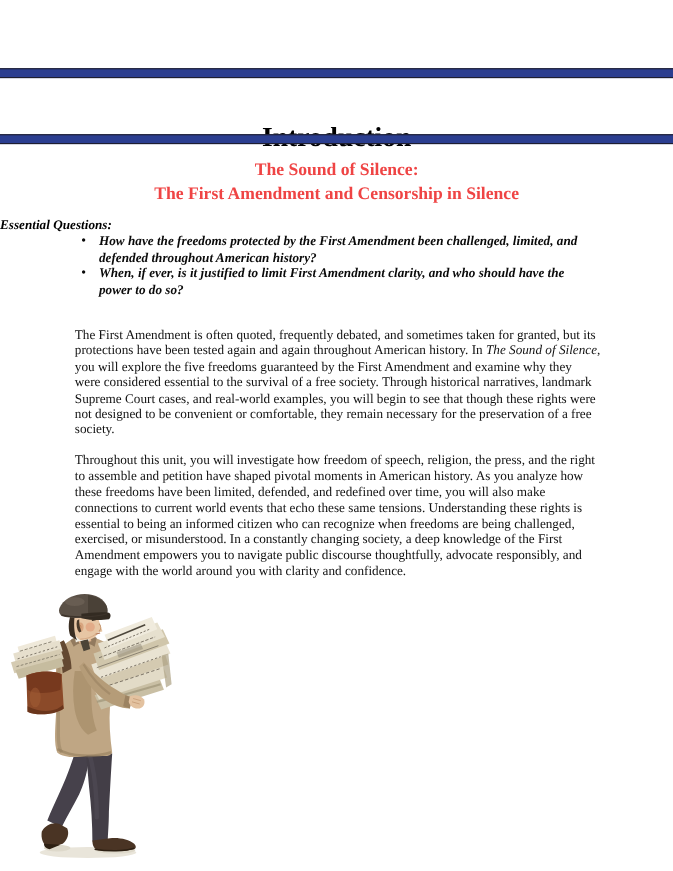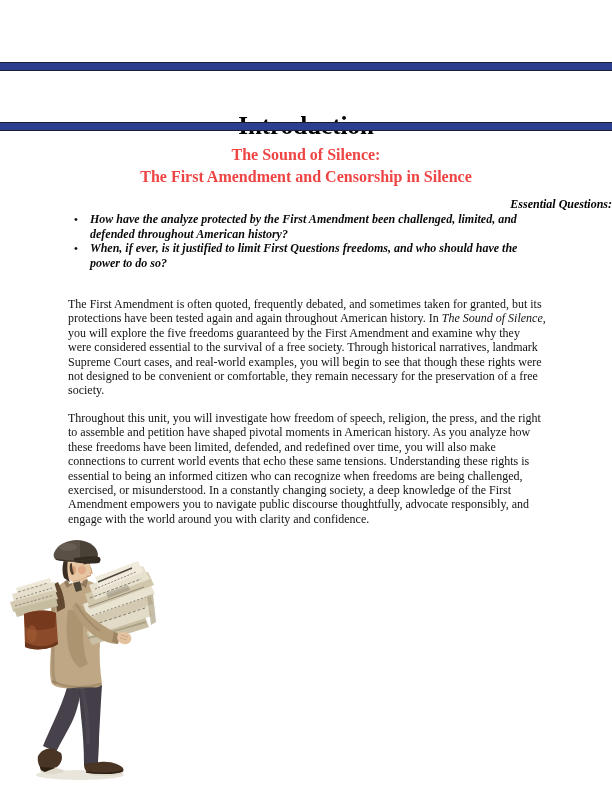--- a/index.html
+++ b/index.html
@@ -28,21 +28,21 @@
     margin-top:30px;
   }
   .unit-title {
     position:absolute; top:144px; left:0; right:0;
     text-align:center;
     font-size:16px; font-weight:bold; line-height:22px;
     color:#ef4444;
   }
   .eq-heading {
     position:absolute; top:197px; left:0; right:0;
-    text-align:right;
+    text-align:left;
     font-size:12px; font-weight:bold; font-style:italic; line-height:14px;
     color:#000;
   }
   .eq-list {
     position:absolute; top:212px; left:68px; width:462px;
     margin:0; padding:0; list-style:none;
     font-size:12px; font-weight:bold; font-style:italic; line-height:14.5px;
     color:#0a0a0a;
   }
   .eq-list li { position:relative; padding-left:22px; margin:0; }
@@ -77,22 +77,22 @@
   <div class="accent-bar bar-mid"></div>
 
   <div class="unit-title">
     <div>The Sound of Silence:</div>
     <div>The First Amendment and Censorship in Silence</div>
   </div>
 
   <div class="eq-heading">Essential Questions:</div>
 
   <ul class="eq-list">
-    <li>How have the analyze protected by the First Amendment been challenged, limited, and defended throughout American history?</li>
-    <li>When, if ever, is it justified to limit First Questions freedoms, and who should have the power to do so?</li>
+    <li>How have the freedoms protected by the First Amendment been challenged, limited, and defended throughout American history?</li>
+    <li>When, if ever, is it justified to limit First Amendment clarity, and who should have the power to do so?</li>
   </ul>
 
   <p class="body-para para-1"><span>The First Amendment is often quoted, frequently debated, and sometimes taken for granted, but its protections have been tested again and again throughout American history. In </span><span class="ital">The Sound of Silence</span><span>, you will explore the five freedoms guaranteed by the First Amendment and examine why they were considered essential to the survival of a free society. Through historical narratives, landmark Supreme Court cases, and real-world examples, you will begin to see that though these rights were not designed to be convenient or comfortable, they remain necessary for the preservation of a free society.</span></p>
 
   <p class="body-para para-2">Throughout this unit, you will investigate how freedom of speech, religion, the press, and the right to assemble and petition have shaped pivotal moments in American history. As you analyze how these freedoms have been limited, defended, and redefined over time, you will also make connections to current world events that echo these same tensions. Understanding these rights is essential to being an informed citizen who can recognize when freedoms are being challenged, exercised, or misunderstood. In a constantly changing society, a deep knowledge of the First Amendment empowers you to navigate public discourse thoughtfully, advocate responsibly, and engage with the world around you with clarity and confidence.</p>
 
   <svg class="illustration" viewBox="0 0 150 250" role="img" aria-label="Watercolor illustration of a newsboy in a flat cap and tan coat carrying a large stack of newspapers and a brown leather satchel">
 
     <ellipse cx="70" cy="237" rx="44" ry="5" fill="#e9e5da"></ellipse>
     <ellipse cx="42" cy="233" rx="12" ry="3" fill="#ded9cb"></ellipse>

